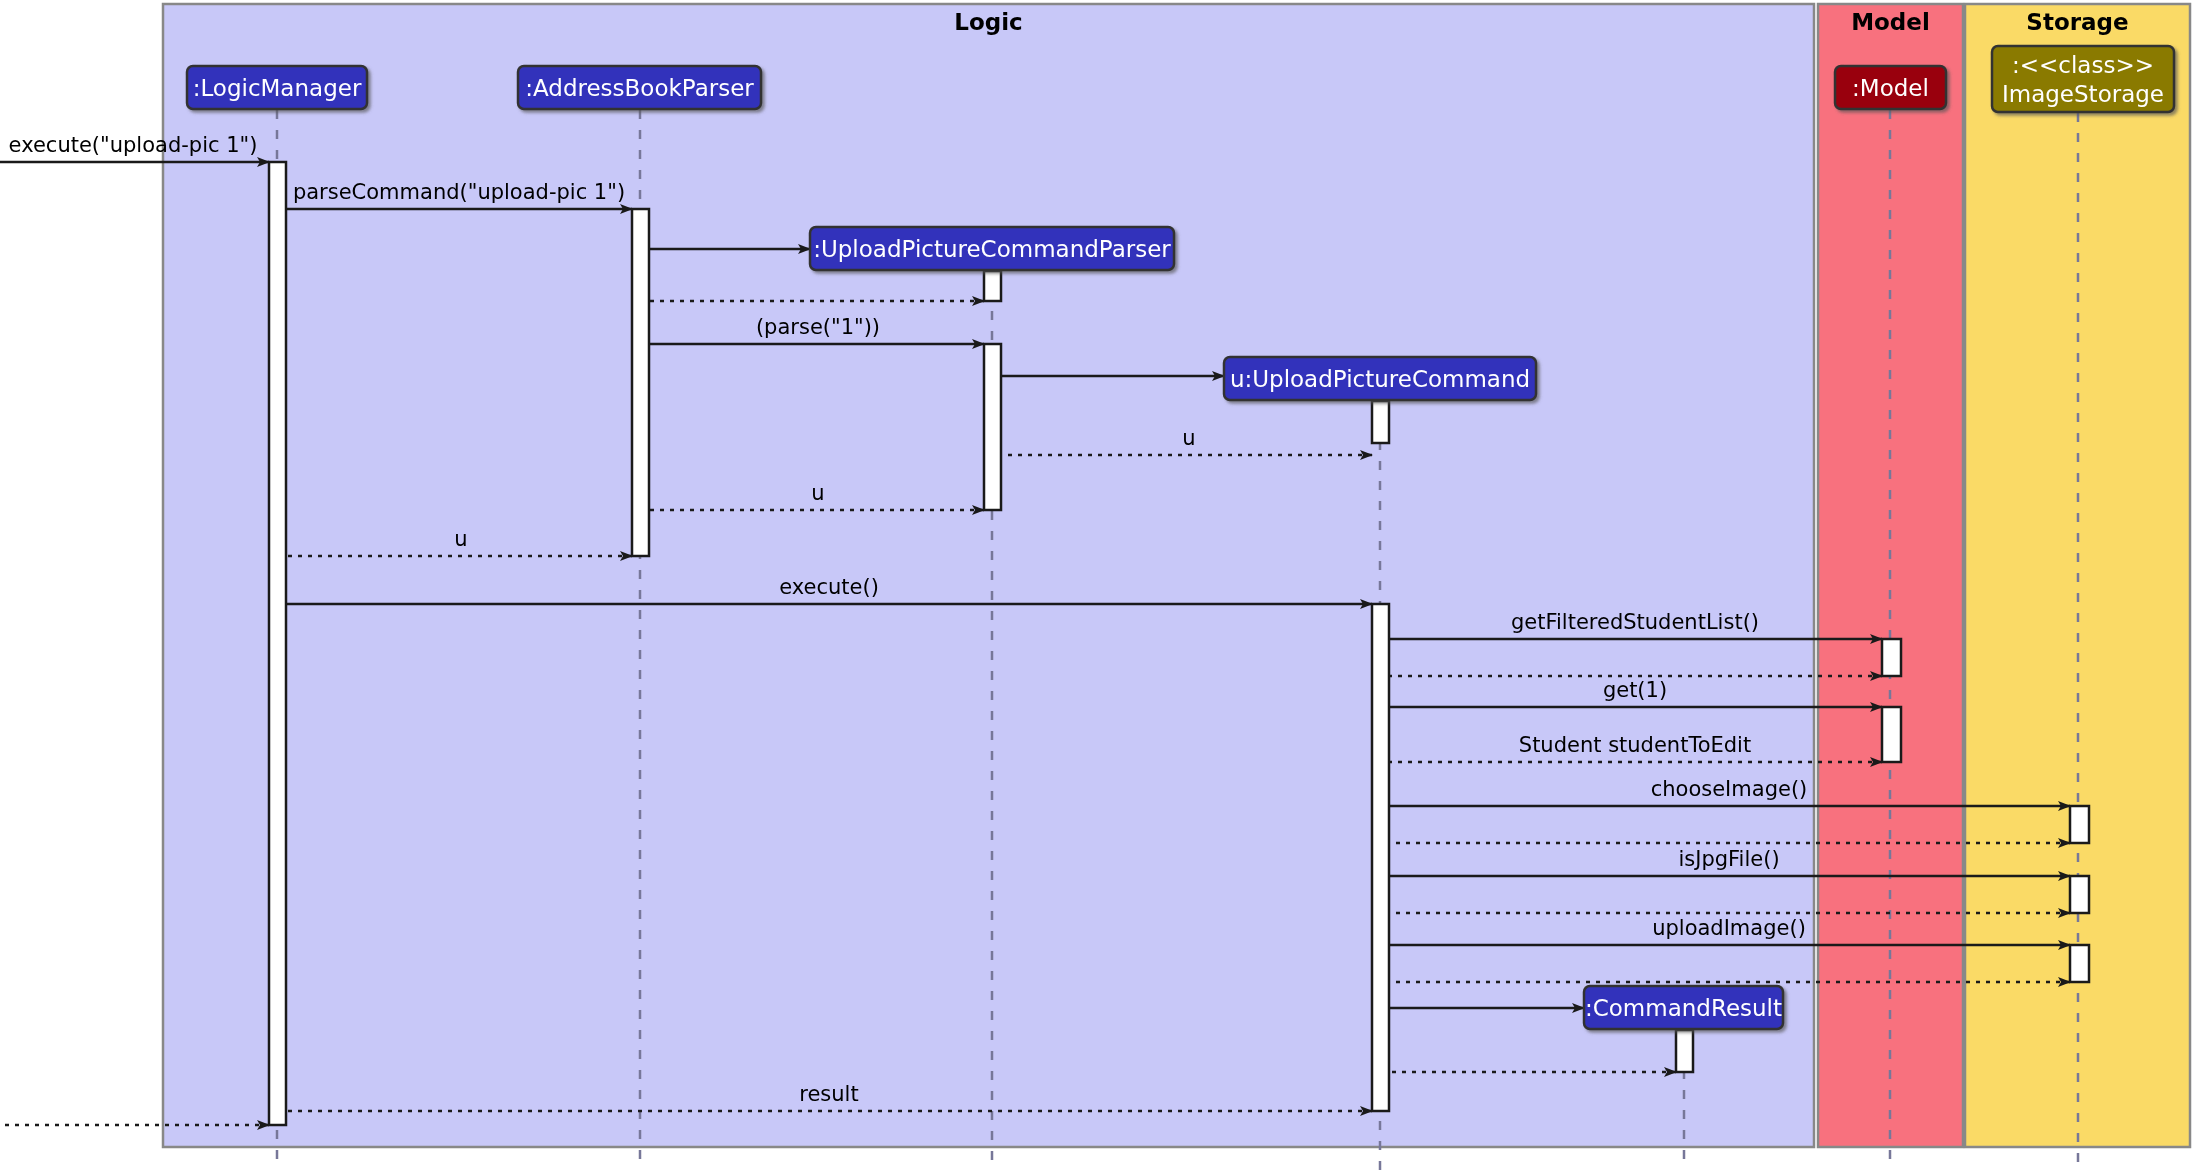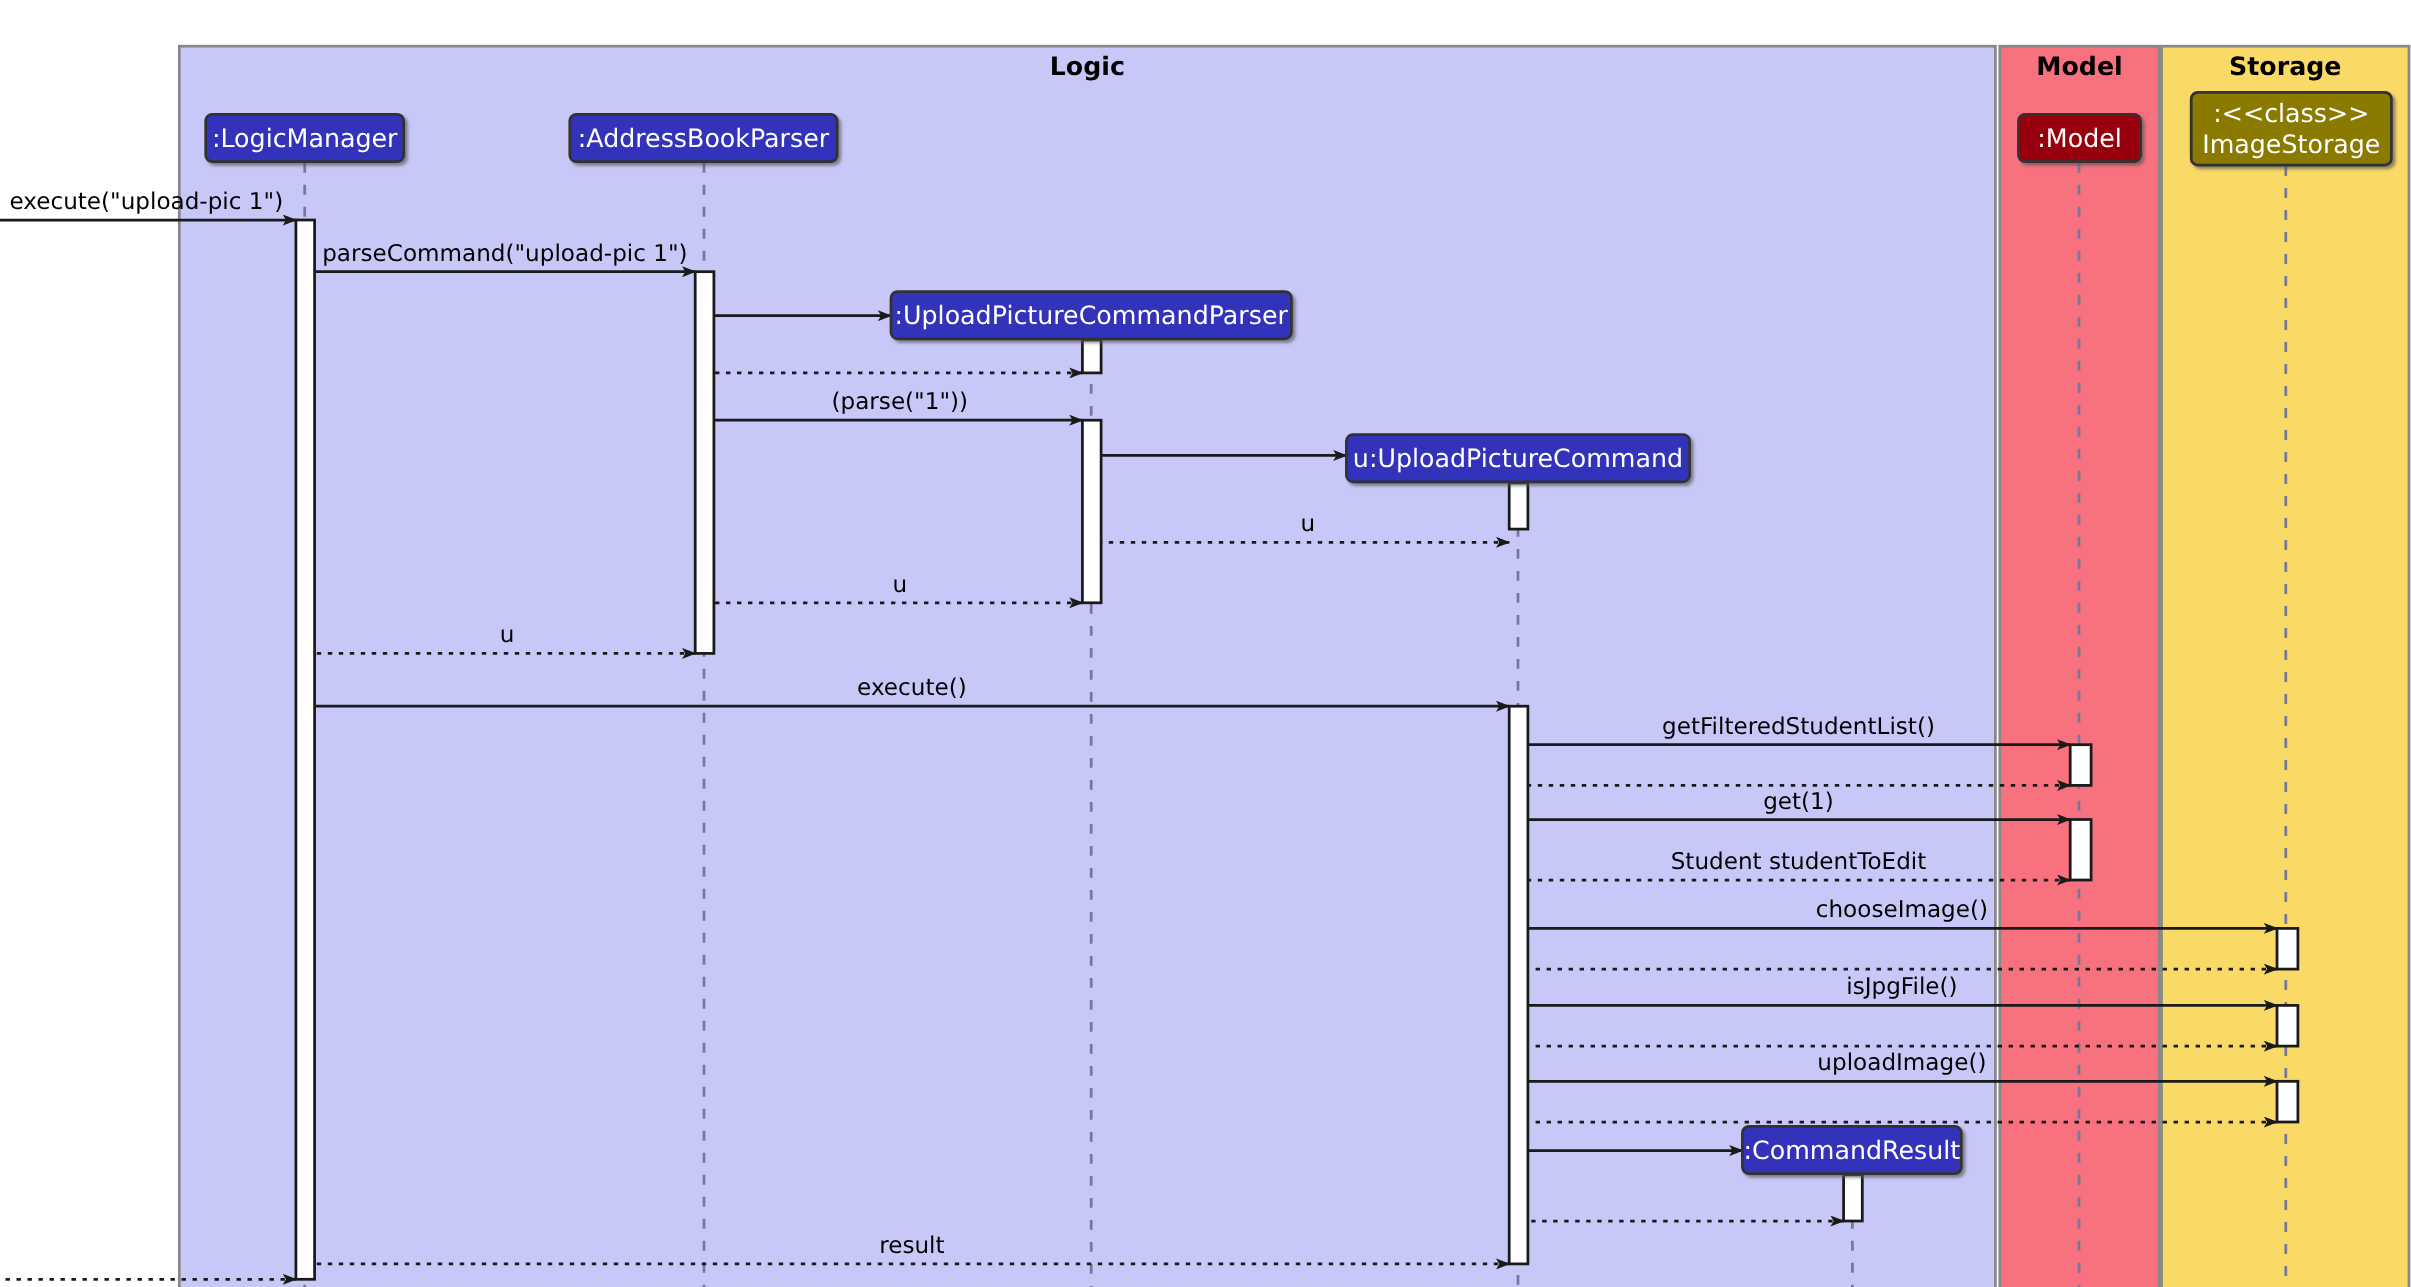--- a/index.html
+++ b/index.html
@@ -1,18 +1,18 @@
 <!DOCTYPE html>
 <html><head>
 <meta charset="utf-8">
 <style>
   html,body{margin:0;padding:0;background:#ffffff;}
   body{width:2192px;height:1170px;overflow:hidden;
        font-family:"DejaVu Sans","Liberation Sans",sans-serif;}
-  #stage{position:relative;width:2192px;height:901px;margin-top:38px;}
+  #stage{position:relative;width:2192px;height:901px;}
   svg#diagram{position:absolute;left:0;top:0;width:2192px;height:1170px;display:block;}
   .panel-title{font-weight:bold;font-size:23px;fill:#000;}
   .msg-label{font-size:21px;fill:#000;}
   .box-label{font-size:23px;fill:#ffffff;}
 </style>
 </head>
 <body>
 
 <div id="stage">
   <svg id="diagram" viewBox="0 0 2192 1170">

